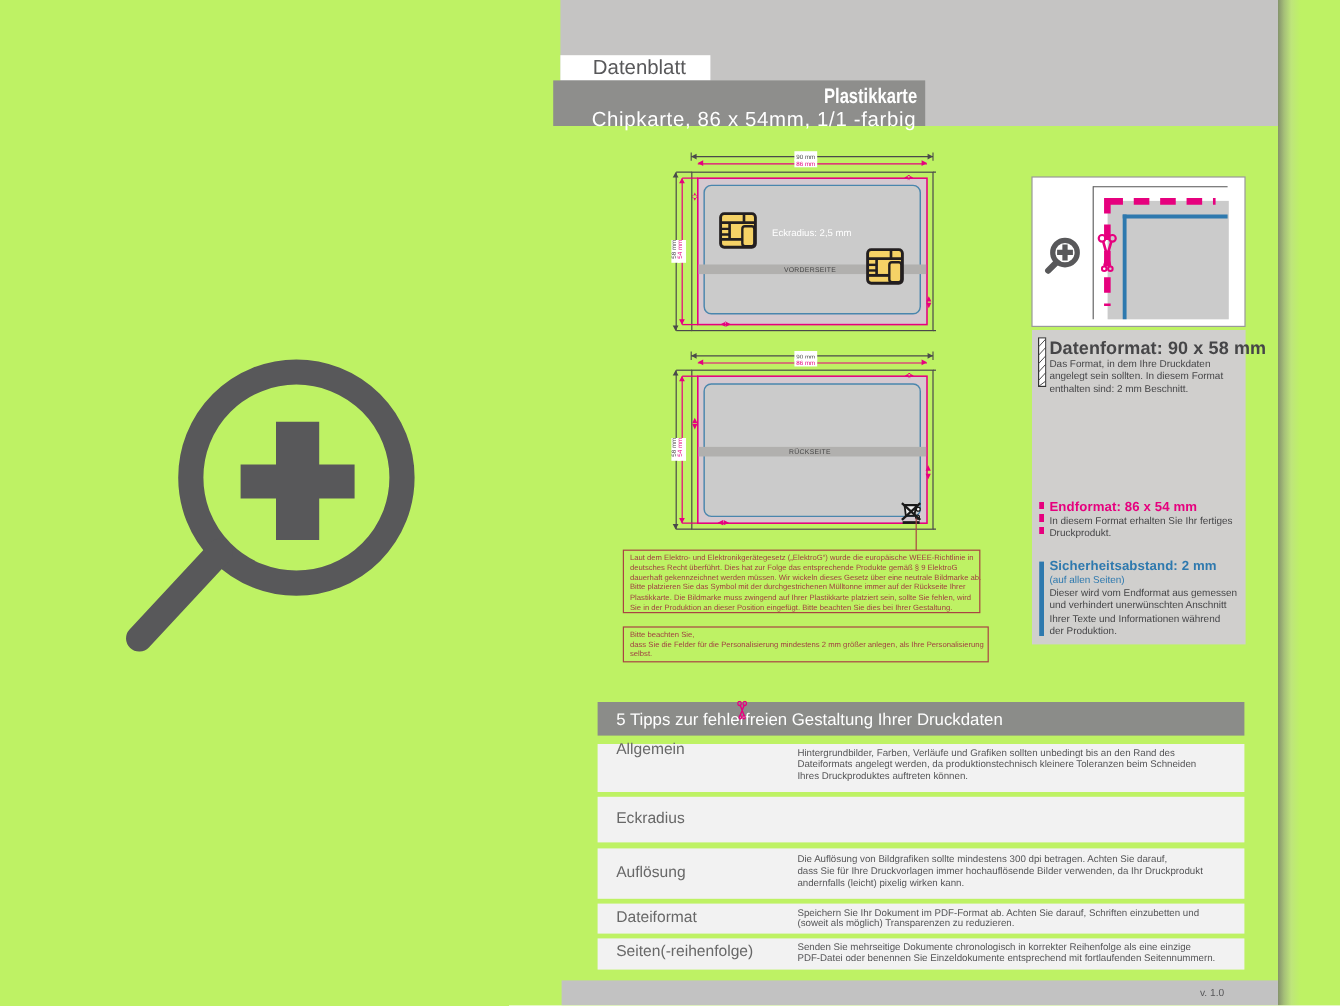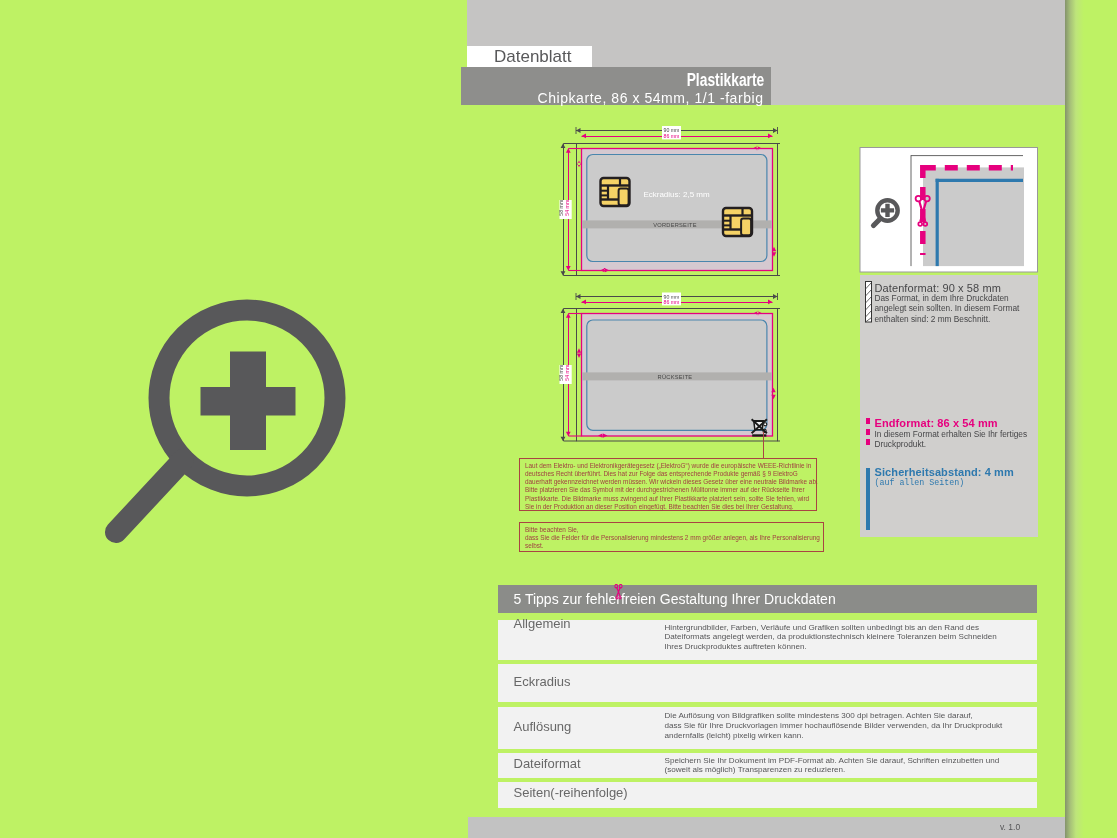--- a/index.html
+++ b/index.html
@@ -20,21 +20,21 @@
   </g>
   <path fill="#58585a" d="M132 71.5h36v35.5h29.5v28.5h-29.5v34.5h-36v-34.5h-29.5v-28.5h29.5z"></path>
 </svg>
 
 <div class="abs" style="left:467px;top:0;width:598px;height:105px;background:#c5c4c3;"></div>
 
 <div class="abs nw" style="left:467px;top:45.6px;width:125px;height:21.6px;background:#fff;color:#58585a;font-size:17px;line-height:21.6px;padding-left:27px;">Datenblatt</div>
 
 <div class="abs" style="left:461px;top:67.2px;width:310px;height:37.5px;background:#8e8e8c;color:#fff;">
   <div class="nw" style="position:absolute;right:7px;top:2.5px;font-size:17.5px;font-weight:bold;transform:scaleX(0.79);transform-origin:right center;">Plastikkarte</div>
-  <div class="nw" style="position:absolute;right:7.5px;top:23px;font-size:14px;letter-spacing:0.55px;padding-left:24px;">Chipkarte, 86 x 54mm, 1/1 -farbig</div>
+  <div class="nw" style="position:absolute;right:7.5px;top:23px;font-size:17px;letter-spacing:0.55px;padding-left:24px;">Chipkarte, 86 x 54mm, 1/1 -farbig</div>
 </div>
 
 <svg class="abs" style="left:540px;top:118px;" width="280" height="345" viewBox="540 118 280 345">
 
   <g>
     <rect x="576.5" y="143.5" width="201" height="132" fill="none" stroke="#4a4a4a" stroke-width="1"></rect>
     <line x1="563.5" y1="143.5" x2="576.5" y2="143.5" stroke="#4a4a4a" stroke-width="1"></line>
     <line x1="563.5" y1="275.5" x2="576.5" y2="275.5" stroke="#4a4a4a" stroke-width="1"></line>
     <line x1="777.5" y1="143.5" x2="780" y2="143.5" stroke="#4a4a4a" stroke-width="1"></line>
     <line x1="777.5" y1="275.5" x2="780" y2="275.5" stroke="#4a4a4a" stroke-width="1"></line>
@@ -245,36 +245,37 @@
     <line x1="0.5" y1="8" x2="6.5" y2="1.5"></line>
         <line x1="0.5" y1="15" x2="6.5" y2="8.5"></line>
     <line x1="0.5" y1="22" x2="6.5" y2="15.5"></line>
         <line x1="0.5" y1="29" x2="6.5" y2="22.5"></line>
     <line x1="0.5" y1="36" x2="6.5" y2="29.5"></line>
         <line x1="0.5" y1="41" x2="6.5" y2="36.5"></line>
   </g>
 </svg>
 
 <div class="abs nw" style="left:874.5px;top:281.5px;color:#464648;">
-  <div style="font-size:11px;font-weight:normal;letter-spacing:0.1px;">Datenformat: 90 x 58 mm</div>
+  <div style="font-size:15px;font-weight:bold;letter-spacing:0.1px;">Datenformat: 90 x 58 mm</div>
   <div style="font-size:8.3px;line-height:10.5px;margin-top:-0.9px;">Das Format, in dem Ihre Druckdaten<br>angelegt sein sollten. In diesem Format<br>enthalten sind: 2 mm Beschnitt.</div>
 </div>
 
 <div class="abs" style="left:866.3px;top:418.3px;width:4.2px;height:29px;background:repeating-linear-gradient(to bottom,#e6007e 0,#e6007e 6px,rgba(0,0,0,0) 6px,rgba(0,0,0,0) 10.6px);"></div>
 
 <div class="abs nw" style="left:874.5px;top:416.9px;">
   <div style="font-size:11px;font-weight:bold;color:#e6007e;letter-spacing:0.1px;">Endformat: 86 x 54 mm</div>
   <div style="font-size:8.3px;line-height:10.5px;margin-top:-0.1px;color:#464648;">In diesem Format erhalten Sie Ihr fertiges<br>Druckprodukt.</div>
 </div>
 
 <div class="abs" style="left:866.3px;top:467.9px;width:3.4px;height:62px;background:#2e79ae;"></div>
 
 <div class="abs nw" style="left:874.5px;top:465.9px;">
-  <div style="font-size:11px;font-weight:bold;color:#2e79ae;letter-spacing:0.1px;">Sicherheitsabstand: 4 mm</div>
-  <div style="font-size:8.3px;color:#2e79ae;margin-top:0.5px;font-family:Liberation Mono, monospace;">(auf allen Seiten)</div>
+  <div style="font-size:11px;font-weight:bold;color:#2e79ae;letter-spacing:0.1px;">Sicherheitsabstand: 2 mm</div>
+  <div style="font-size:8.3px;color:#2e79ae;margin-top:0.5px;">(auf allen Seiten)</div>
+  <div style="font-size:8.3px;line-height:10.4px;margin-top:0.5px;color:#464648;">Dieser wird vom Endformat aus gemessen<br>und verhindert unerwünschten Anschnitt<br>Ihrer Texte und Informationen während<br>der Produktion.</div>
 </div>
 
 <svg class="abs" style="left:613.5px;top:584.3px;z-index:3" width="9.5" height="16" viewBox="0 0 10 14" preserveAspectRatio="none">
   <g fill="none" stroke="#e6007e">
     <circle cx="2.4" cy="1.9" r="1.5" stroke-width="1"></circle>
     <circle cx="7" cy="1.9" r="1.5" stroke-width="1"></circle>
     <path d="M2.9 3.2 L6.6 11 M6.5 3.2 L2.8 11" stroke-width="1.2"></path>
     <circle cx="3.1" cy="12" r="1.1" stroke-width="1"></circle>
     <circle cx="6.3" cy="12" r="1.1" stroke-width="1"></circle>
   </g>
@@ -292,20 +293,21 @@
 <div class="abs" style="left:498px;top:707px;width:539px;height:41.5px;background:#f2f2f2;"></div>
 <div class="abs nw" style="left:513.5px;top:719px;font-size:13px;color:#686868;">Auflösung</div>
 <div class="abs nw" style="left:664.5px;top:711px;font-size:8.1px;line-height:9.9px;color:#565658;">Die Auflösung von Bildgrafiken sollte mindestens 300 dpi betragen. Achten Sie darauf,<br>dass Sie für Ihre Druckvorlagen immer hochauflösende Bilder verwenden, da Ihr Druckprodukt<br>andernfalls (leicht) pixelig wirken kann.</div>
 
 <div class="abs" style="left:498px;top:753px;width:539px;height:25px;background:#f2f2f2;"></div>
 <div class="abs nw" style="left:513.5px;top:756px;font-size:13px;color:#686868;">Dateiformat</div>
 <div class="abs nw" style="left:664.5px;top:755.5px;font-size:8.1px;line-height:9.9px;color:#565658;">Speichern Sie Ihr Dokument im PDF-Format ab. Achten Sie darauf, Schriften einzubetten und<br>(soweit als möglich) Transparenzen zu reduzieren.</div>
 
 <div class="abs" style="left:498px;top:782px;width:539px;height:25.5px;background:#f2f2f2;"></div>
 <div class="abs nw" style="left:513.5px;top:785px;font-size:13px;color:#686868;">Seiten(-reihenfolge)</div>
+<div class="abs nw" style="left:664.5px;top:784.5px;font-size:8.1px;line-height:9.9px;color:#565658;">Senden Sie mehrseitige Dokumente chronologisch in korrekter Reihenfolge als eine einzige<br>PDF-Datei oder benennen Sie Einzeldokumente entsprechend mit fortlaufenden Seitennummern.</div>
 
 <div class="abs" style="left:468px;top:816.7px;width:597px;height:21.3px;background:#c2c2c2;"></div>
 
 <div class="abs nw" style="left:1000px;top:821.5px;width:56px;font-size:8.5px;color:#565658;">v. 1.0</div>
 
 <div class="abs" style="left:1065px;top:0;width:20px;height:838px;background:linear-gradient(to right, rgba(110,110,110,0.72) 0%, rgba(140,140,140,0.5) 25%, rgba(190,190,190,0.25) 55%, rgba(255,255,255,0) 95%);"></div>
 
 </div>
 
 </body></html>

